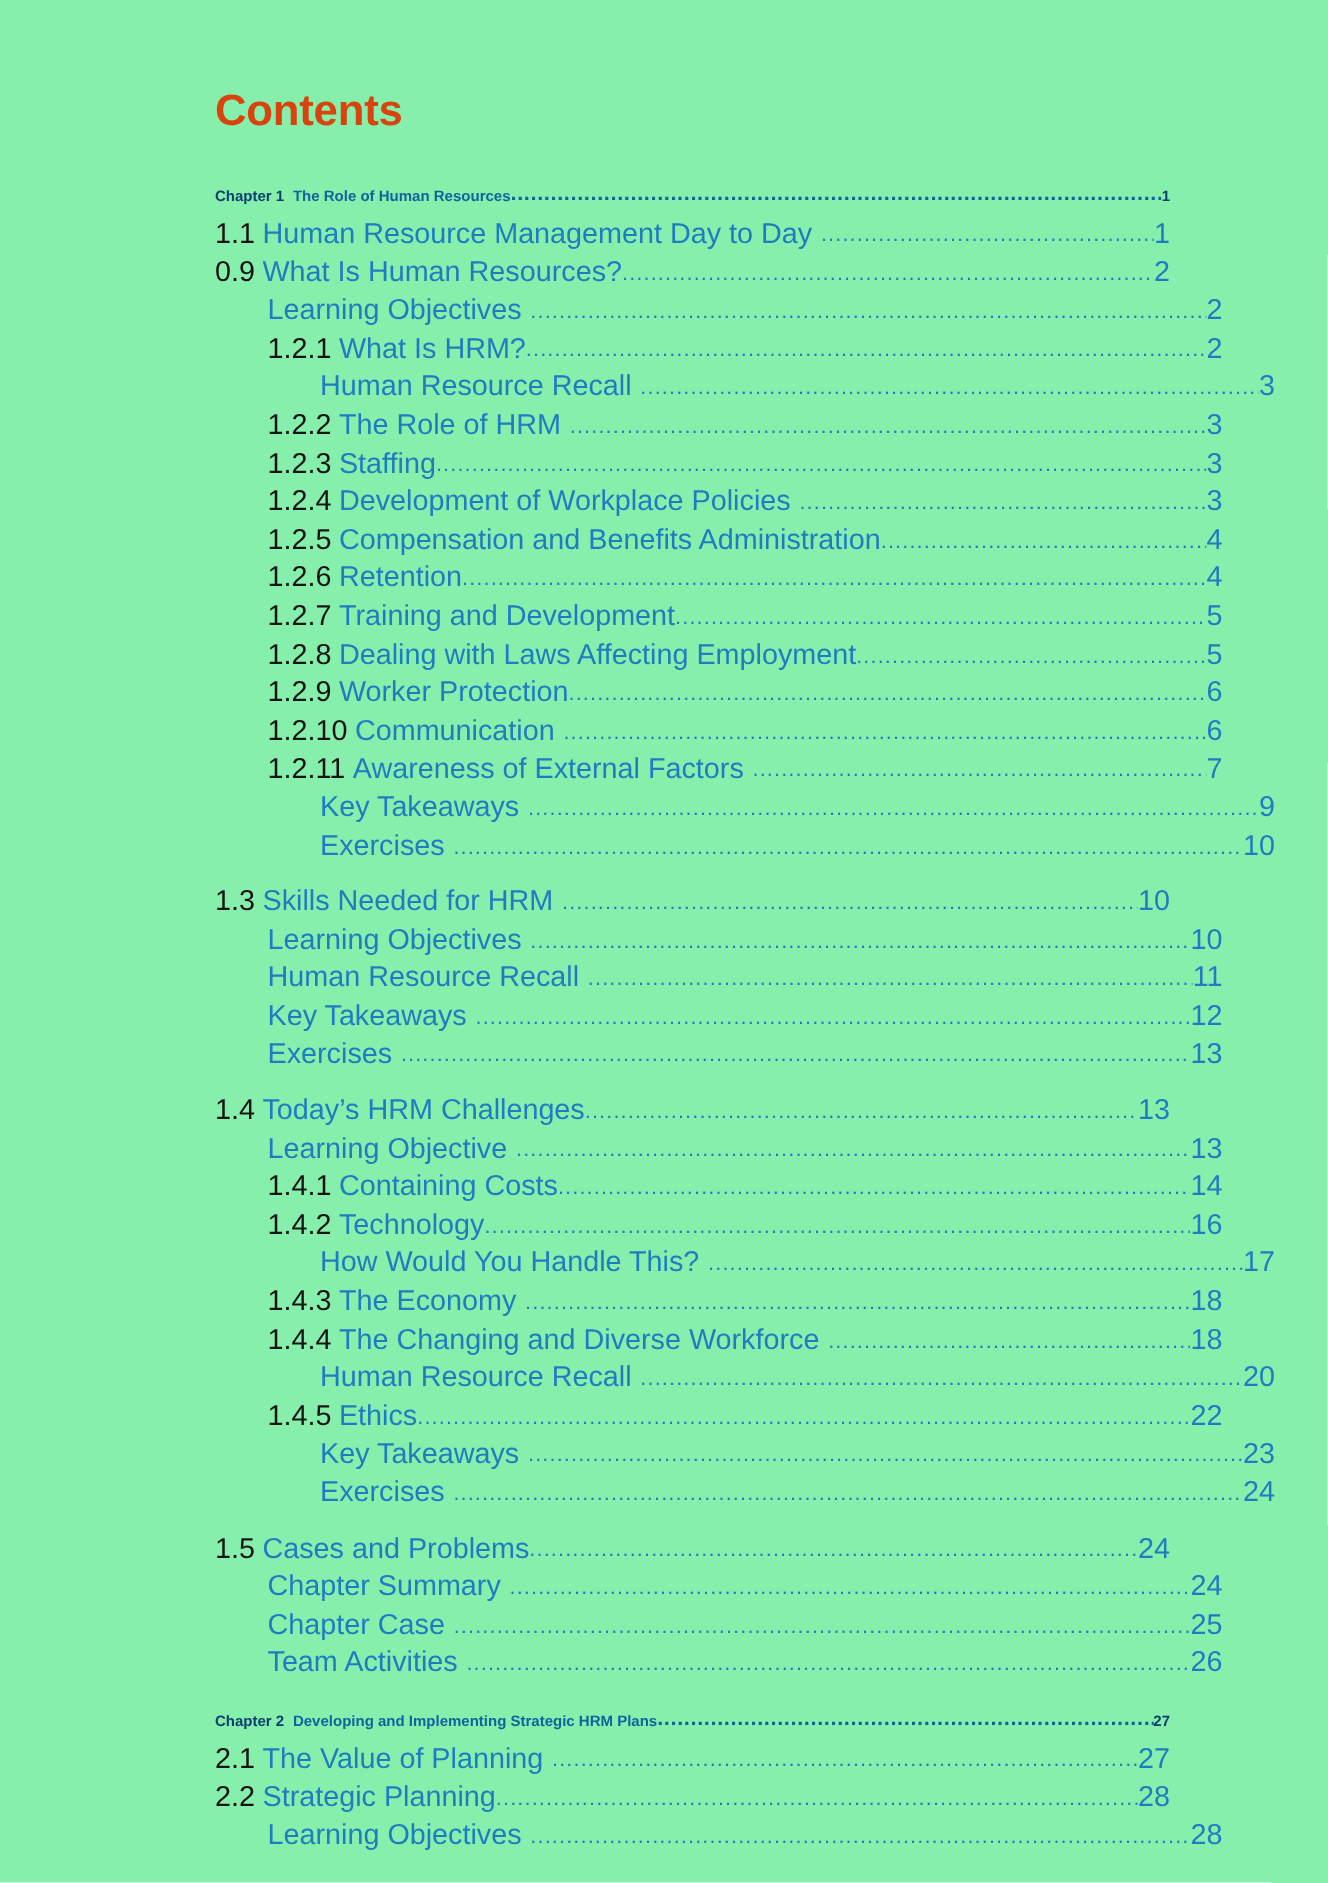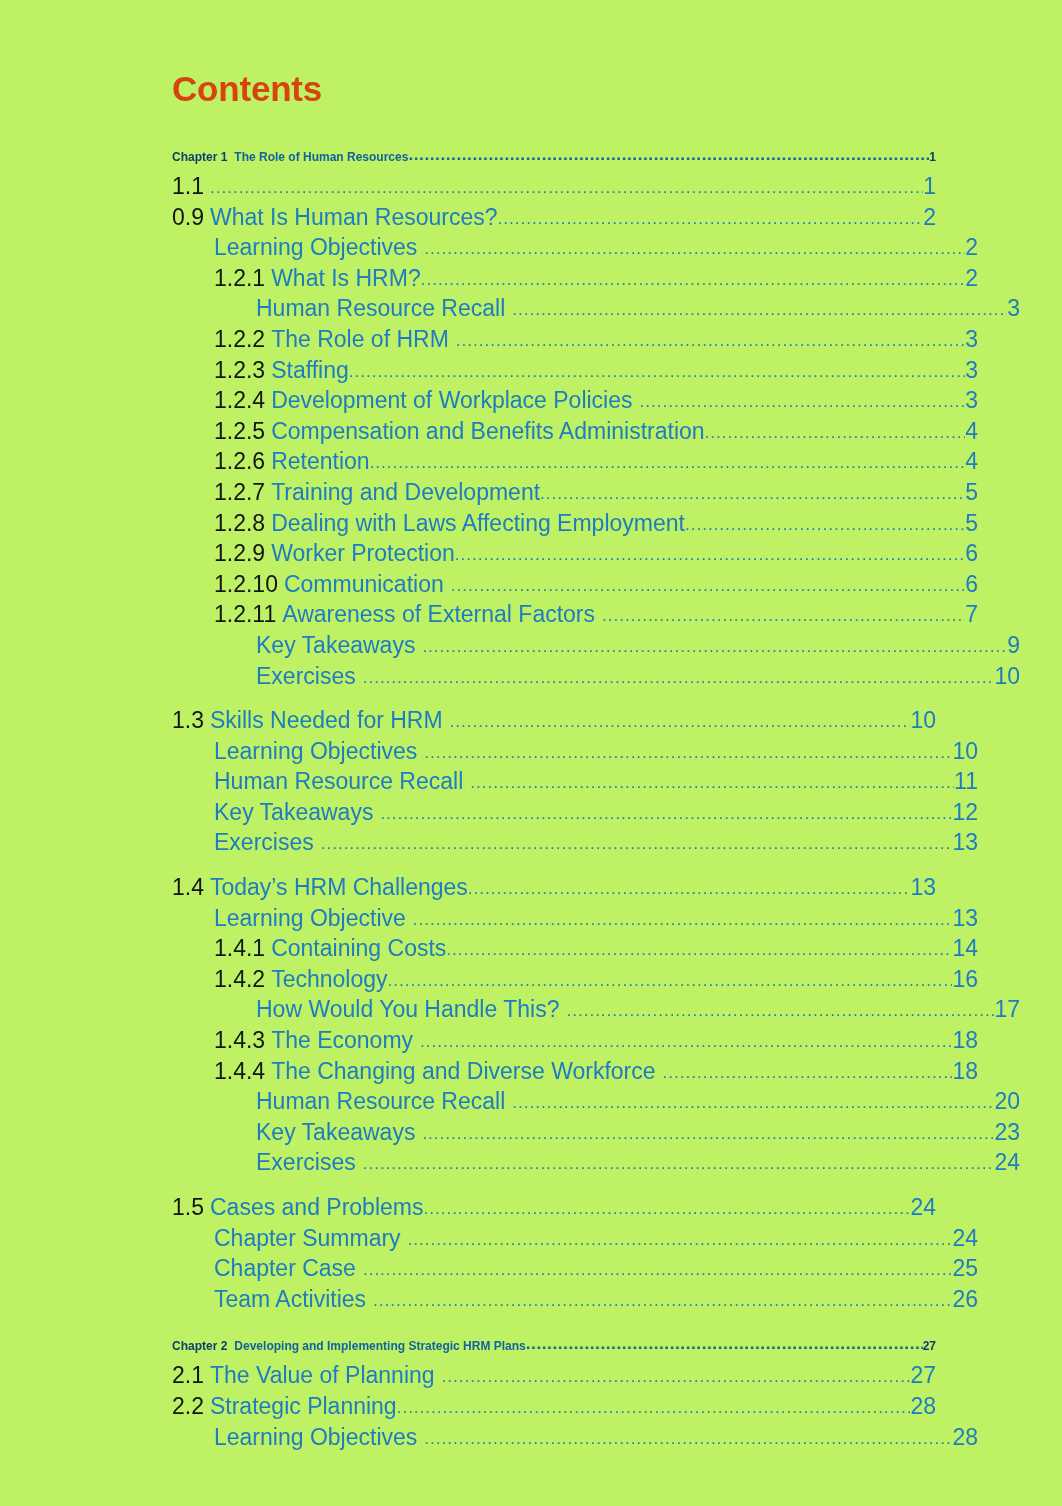--- a/index.html
+++ b/index.html
@@ -13,21 +13,21 @@
     height: 1506px;
     font-family: "Liberation Sans", sans-serif;
     -webkit-font-smoothing: antialiased;
   }
 
   .page {
     position: relative;
     width: 1062px;
     height: 1506px;
     box-sizing: border-box;
-    background: #bef264;
+    background: #86efac;
     overflow: hidden;
   }
 
   .toc-wrap {
     position: absolute;
     left: 172px;
     top: 68px;
     width: 764px;   
   }
 
@@ -123,20 +123,21 @@
 
     <div id="toc-list">
         <div class="toc-row lvl1 chapter">
           <span class="toc-num">Chapter 1</span>
           <span class="toc-label">The Role of Human Resources</span>
           <span class="toc-dots"></span>
           <span class="toc-page">1</span>
         </div>
         <div class="toc-row lvl1 gap">
           <span class="toc-num">1.1</span>
+          <span class="toc-label">Human Resource Management Day to Day</span>
           <span class="toc-dots"></span>
           <span class="toc-page">1</span>
         </div>
         <div class="toc-row lvl1">
           <span class="toc-num">0.9</span>
           <span class="toc-label">What Is Human Resources?</span>
           <span class="toc-dots"></span>
           <span class="toc-page">2</span>
         </div>
         <div class="toc-row lvl2 gap">
@@ -289,20 +290,26 @@
           <span class="toc-num">1.4.4</span>
           <span class="toc-label">The Changing and Diverse Workforce</span>
           <span class="toc-dots"></span>
           <span class="toc-page">18</span>
         </div>
         <div class="toc-row lvl3 gap">
           <span class="toc-label">Human Resource Recall</span>
           <span class="toc-dots"></span>
           <span class="toc-page">20</span>
         </div>
+        <div class="toc-row lvl2">
+          <span class="toc-num">1.4.5</span>
+          <span class="toc-label">Ethics</span>
+          <span class="toc-dots"></span>
+          <span class="toc-page">22</span>
+        </div>
         <div class="toc-row lvl3 gap">
           <span class="toc-label">Key Takeaways</span>
           <span class="toc-dots"></span>
           <span class="toc-page">23</span>
         </div>
         <div class="toc-row lvl3 gap space-after">
           <span class="toc-label">Exercises</span>
           <span class="toc-dots"></span>
           <span class="toc-page">24</span>
         </div>

